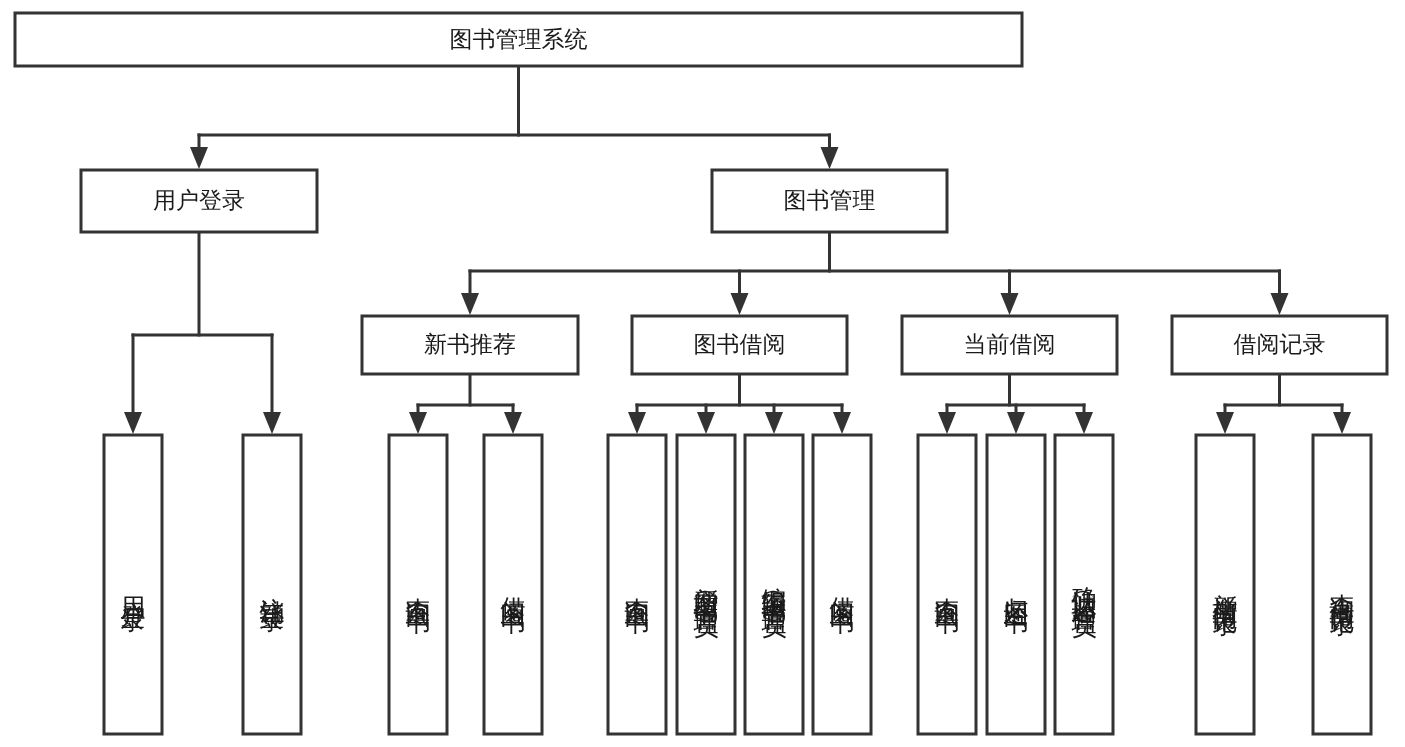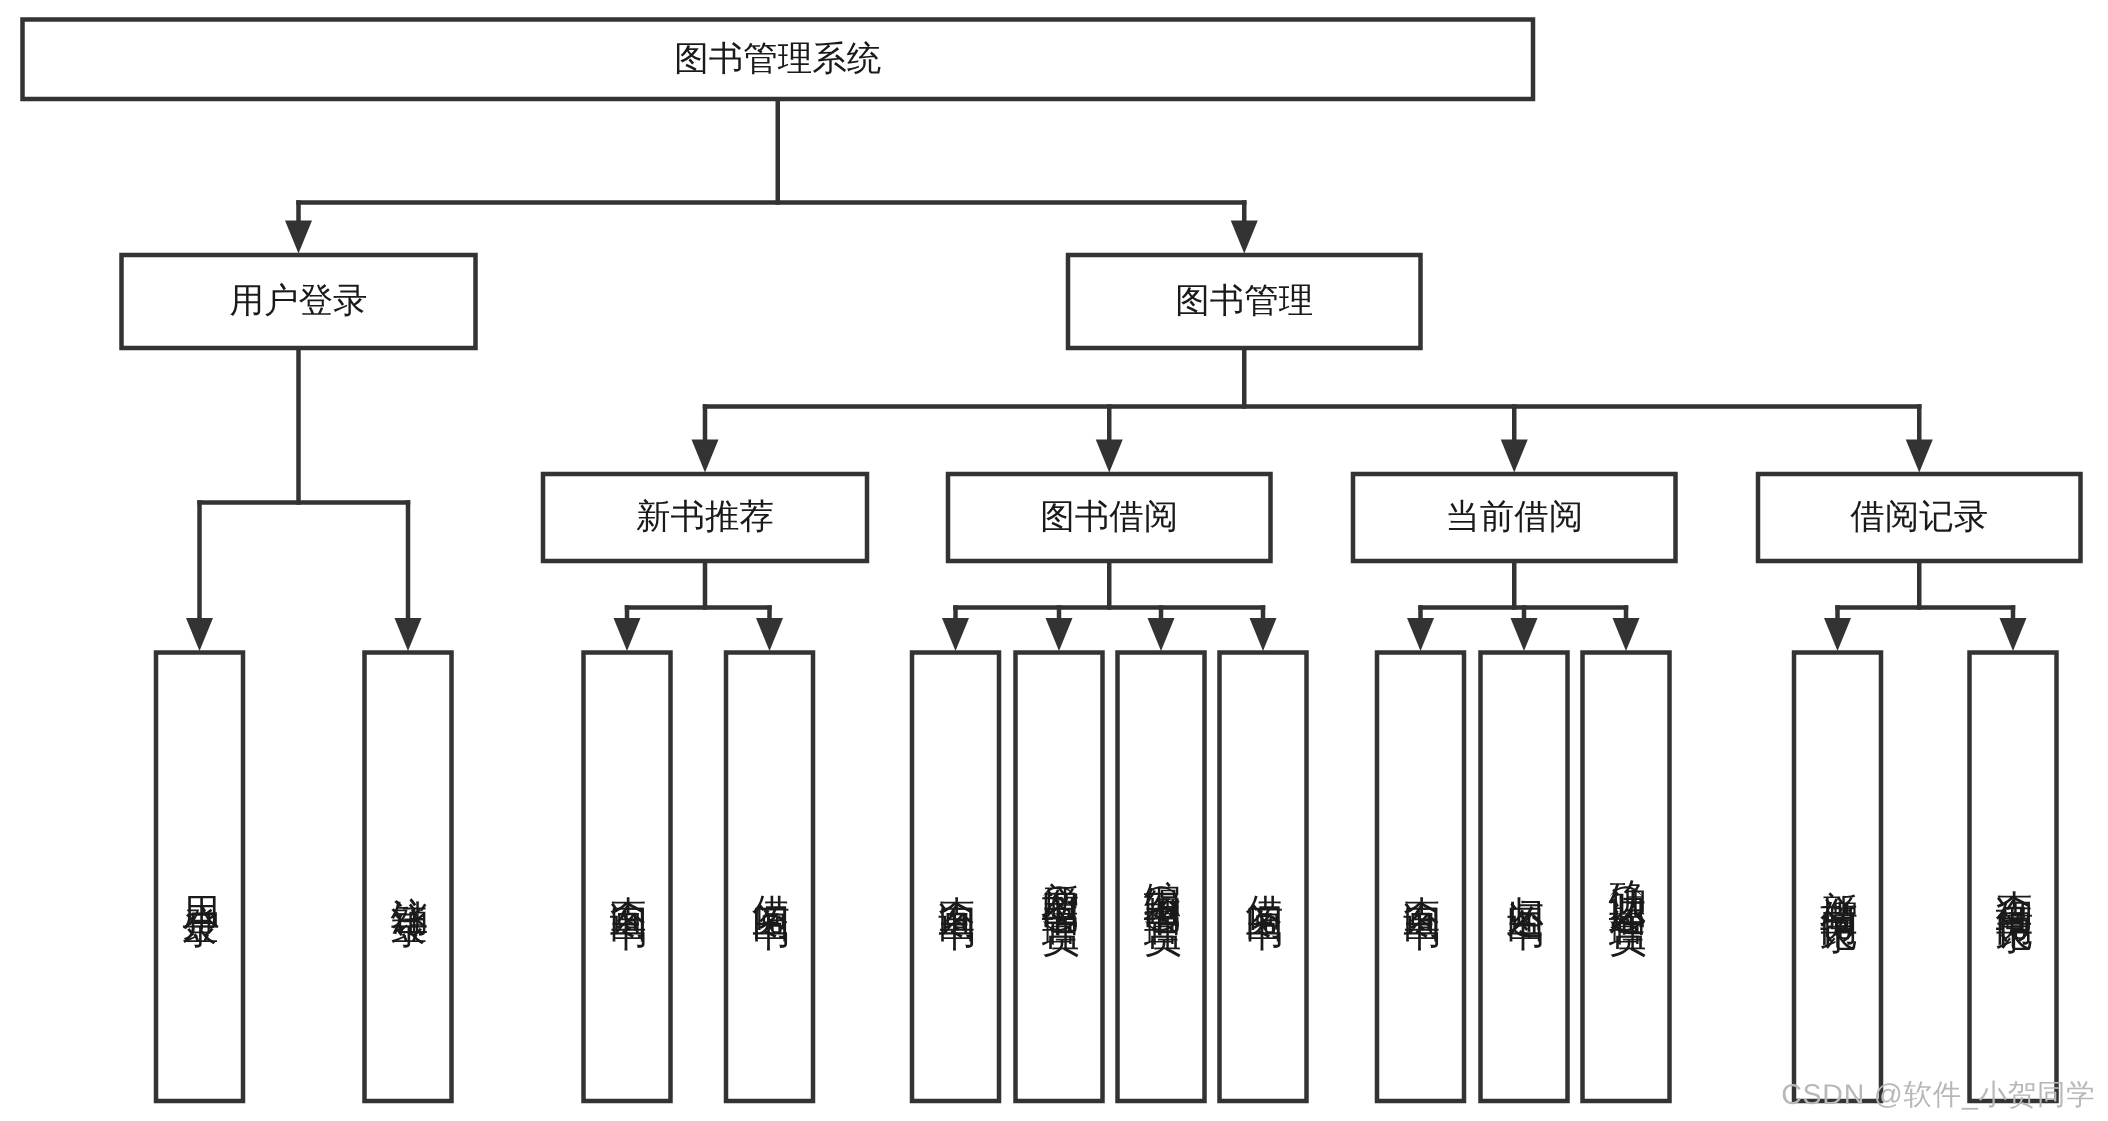--- a/index.html
+++ b/index.html
@@ -240,14 +240,13 @@
         <span>确认归还（管理员）</span>
       </div>
       <div class="leaf-label" style="left: 1196px; top: 435px; width: 58px; height: 299px;">
         <span>新增借阅记录</span>
       </div>
       <div class="leaf-label" style="left: 1313px; top: 435px; width: 58px; height: 299px;">
         <span>查询借阅记录</span>
       </div>
     </div>
 
-  <div class="watermark">CSDN @软件_小贺同学</div>
 </div>
 
 </body></html>

